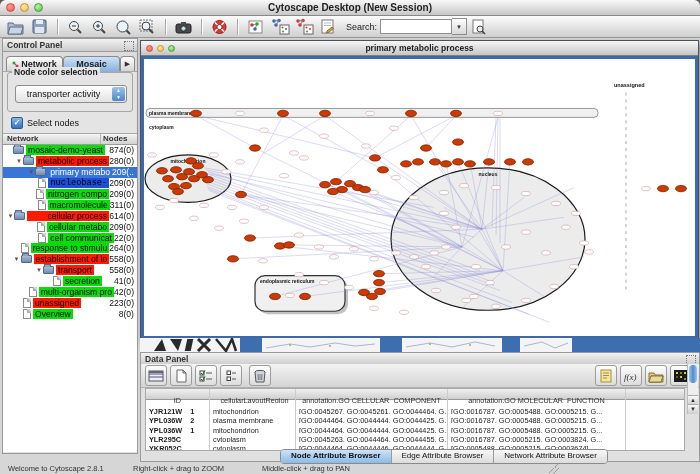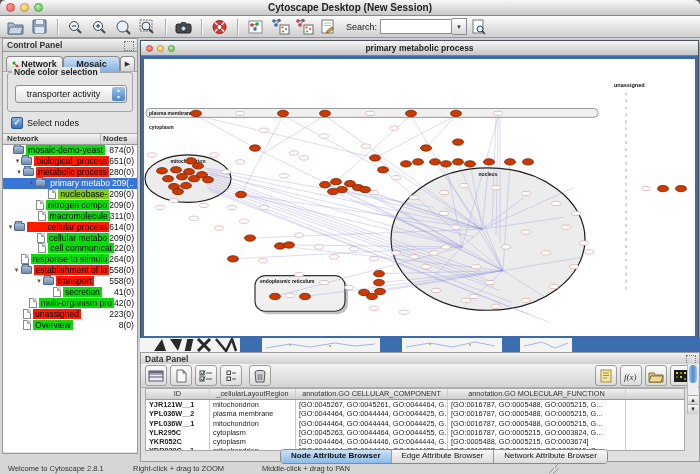--- a/index.html
+++ b/index.html
@@ -61,21 +61,21 @@
   .netcanvas{position:absolute;left:0;top:15px;right:0;bottom:0;background:#fff;border:3px solid #3e69a8;box-sizing:border-box;}
   .netcanvas svg{display:block;width:100%;height:100%;}
   
   .bgstrip{position:absolute;left:140px;top:338px;width:560px;height:14px;background:#e8e8e8;overflow:hidden;}
   
   .dpanel{position:absolute;left:140px;top:352px;width:560px;height:110px;background:#e0e0e0;border:1px solid #9a9a9a;box-sizing:border-box;}
   .dptoolbar{position:absolute;left:0;top:11px;width:558px;height:24px;background:linear-gradient(#f3f3f3,#d4d4d4);border-bottom:1px solid #b0b0b0;display:flex;align-items:center;padding:0 4px;box-sizing:border-box;}
   .dbtn{width:20px;height:19px;border:1px solid #9c9c9c;border-radius:3px;background:linear-gradient(#fdfdfd,#dcdcdc);display:flex;align-items:center;justify-content:center;margin-right:3px;}
   .dptable{position:absolute;left:4px;top:35px;width:540px;height:63px;background:#fff;border:1px solid #aaa;box-sizing:border-box;overflow:hidden;}
   .dthead{display:flex;height:10px;background:linear-gradient(#f0f0f0,#cfcfcf);border-bottom:1px solid #999;}
-  .dcell{font-size:7.3px;color:#222;padding:0 3px;border-right:1px solid #ccc;overflow:hidden;white-space:nowrap;box-sizing:border-box;line-height:9.3px;}
+  .dcell{font-size:7.3px;color:#222;padding:7px 3px;border-right:1px solid #ccc;overflow:hidden;white-space:nowrap;box-sizing:border-box;line-height:9.3px;}
   .dcell.h{text-align:center;color:#333;line-height:9px;}
   .drow{display:flex;height:9.3px;}
   .c0{width:64px;font-weight:bold;} .c1{width:86px;} .c2{width:152px;} .c3{width:178px;} .c4{flex:1;border-right:none;}
   .dcell.h.c0{font-weight:normal;}
   .scrollv{position:absolute;right:1px;top:11px;width:10px;height:50px;background:#eee;border-left:1px solid #bbb;}
   .thumb{position:absolute;left:1px;top:1px;width:8px;height:18px;border-radius:4px;background:linear-gradient(90deg,#9ec6ee,#4f8bd0,#9ec6ee);}
   .sarr{position:absolute;left:0;width:10px;height:9px;font-size:6px;line-height:9px;text-align:center;color:#333;background:linear-gradient(#fafafa,#ccc);border-top:1px solid #aaa;}
   
   .btabs{position:absolute;left:280px;top:449px;height:13px;display:flex;border:1px solid #8a8a8a;border-radius:4px;overflow:hidden;background:#e8e8e8;}
   .btab{font-size:8px;color:#111;padding:0 10px;line-height:12px;border-right:1px solid #9a9a9a;background:linear-gradient(#f7f7f7,#dcdcdc);}
@@ -254,45 +254,38 @@
     </div>
     <div class="tree">
         <div class="tree-row">
           <span class="ind" style="width: 2px;"></span>
           <span class="arrow"></span>
           <span class="ticon folder"></span>
           <span class="tlabel" style="background: rgb(9, 221, 9);">mosaic-demo-yeast</span>
           <span class="tcount">874(0)</span>
         </div>
         <div class="tree-row">
-          <span class="ind" style="width: 12px;"></span>
-          <span class="arrow">▾</span>
-          <span class="ticon folder"></span>
-          <span class="tlabel" style="background: rgb(255, 26, 0);">biological_process</span>
-          <span class="tcount">651(0)</span>
-        </div>
-        <div class="tree-row">
           <span class="ind" style="width: 22px;"></span>
           <span class="arrow">▾</span>
           <span class="ticon folder"></span>
           <span class="tlabel" style="background: rgb(255, 26, 0);">metabolic process</span>
           <span class="tcount">280(0)</span>
         </div>
         <div class="tree-row sel">
           <span class="ind" style="width: 32px;"></span>
           <span class="arrow">▾</span>
           <span class="ticon folder"></span>
           <span class="tlabel">primary metabo</span>
           <span class="tcount">209(..</span>
         </div>
         <div class="tree-row">
           <span class="ind" style="width: 42px;"></span>
           <span class="arrow"></span>
           <span class="ticon file"></span>
-          <span class="tlabel" style="background: #84cc16;">nucleobase-</span>
+          <span class="tlabel" style="background: #1d4ed8; font-family: Liberation Mono, monospace;">nucleobase-</span>
           <span class="tcount">209(0)</span>
         </div>
         <div class="tree-row">
           <span class="ind" style="width: 32px;"></span>
           <span class="arrow"></span>
           <span class="ticon file"></span>
           <span class="tlabel" style="background: rgb(9, 221, 9);">nitrogen compo</span>
           <span class="tcount">209(0)</span>
         </div>
         <div class="tree-row">

